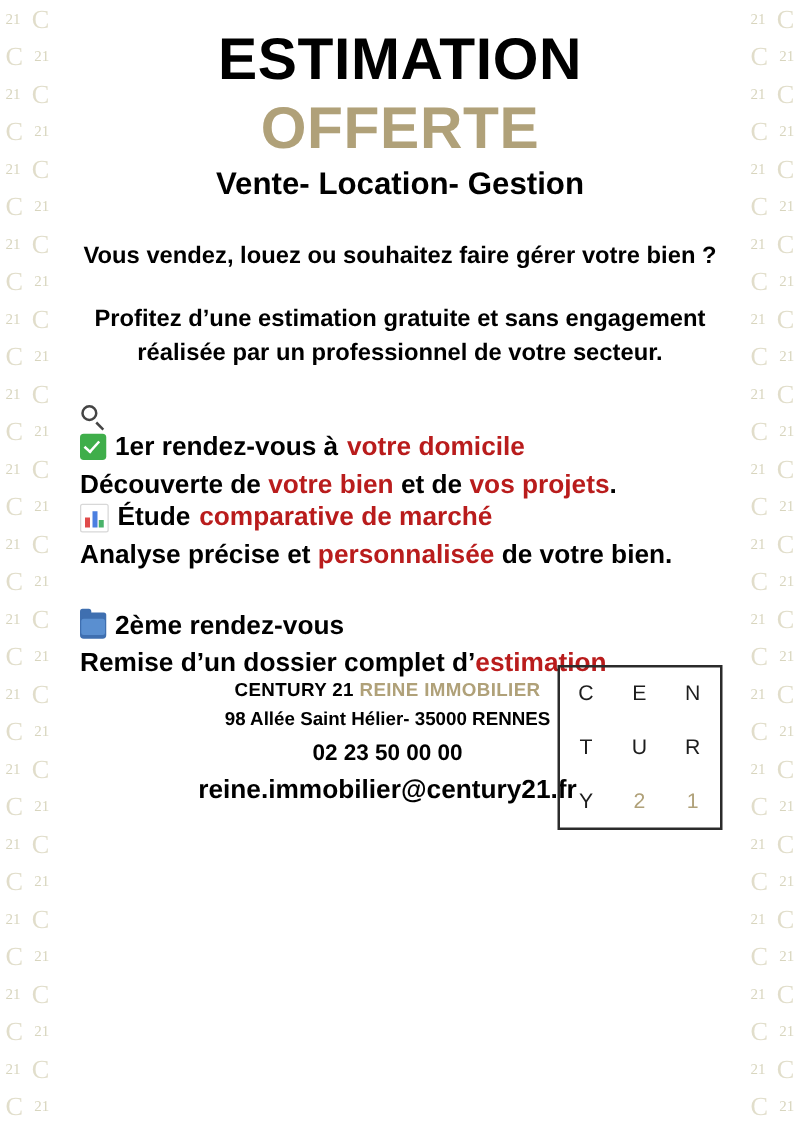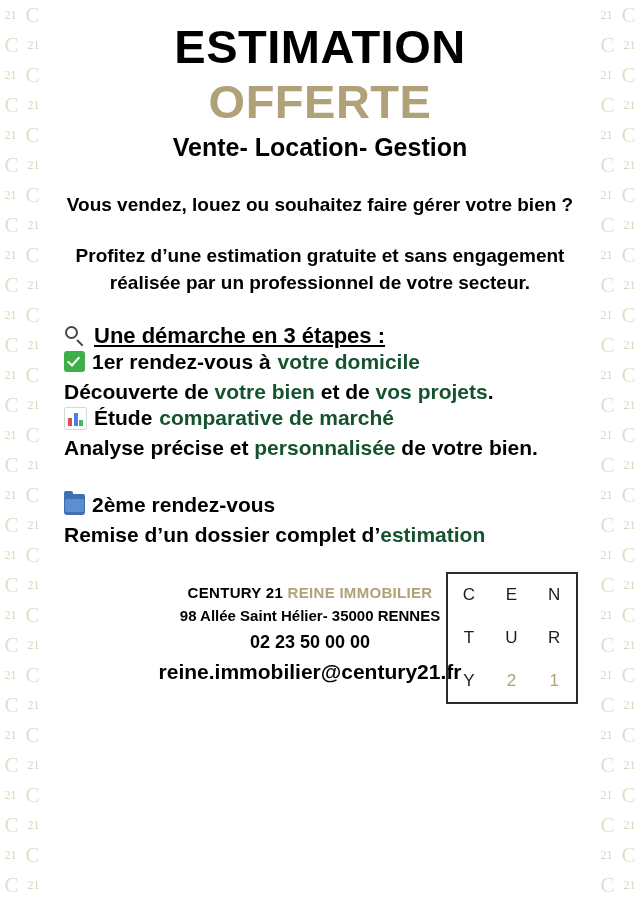--- a/index.html
+++ b/index.html
@@ -147,21 +147,21 @@
     gap: 7px;
     line-height: 1.25;
   }
   .step .line2 {
     font-size: 21px;
     font-weight: bold;
     color: #000;
     margin-top: 3px;
     line-height: 1.3;
   }
-  .gold { color: #14532d; text-align: right; }
+  .gold { color: #b91c1c; text-align: right; }
   
   .ico {
     display: inline-block;
     width: 21px;
     height: 21px;
     flex: none;
     position: relative;
   }
   .ico-check {
     background: #3fae4a;
@@ -204,21 +204,20 @@
   }
   .ico-folder::after {
     content: "";
     position: absolute;
     left: 1px; top: 5px;
     width: 19px; height: 13px;
     background: #5a8fd0;
     border-radius: 2px;
   }
   .footer {
-    margin-top: 36px;
     position: relative;
     height: 160px;
   }
   .footer-text {
     text-align: center;
     padding-right: 20px;
   }
   .f-line1 {
     font-size: 15px;
     font-weight: bold;
@@ -532,21 +531,20 @@
 
     <div class="lead">Vous vendez, louez ou souhaitez faire gérer votre bien ?</div>
 
     <div class="lead2">
       <div>Profitez d’une estimation gratuite et sans engagement</div>
       <div>réalisée par un professionnel de votre secteur.</div>
     </div>
 
     <div class="steps-head">
       <span class="mag"></span>
-      <span class="label">Une démarche en 3 étapes :</span>
     </div>
 
     <div class="step">
       <div class="line1">
         <span class="ico ico-check"></span>
         <span>1er rendez-vous à </span>
           <span class="gold">votre domicile</span>
       </div>
       <div class="line2">
         <span>Découverte de </span><span class="gold">votre bien</span><span> et de </span><span class="gold">vos projets</span><span>.</span>

